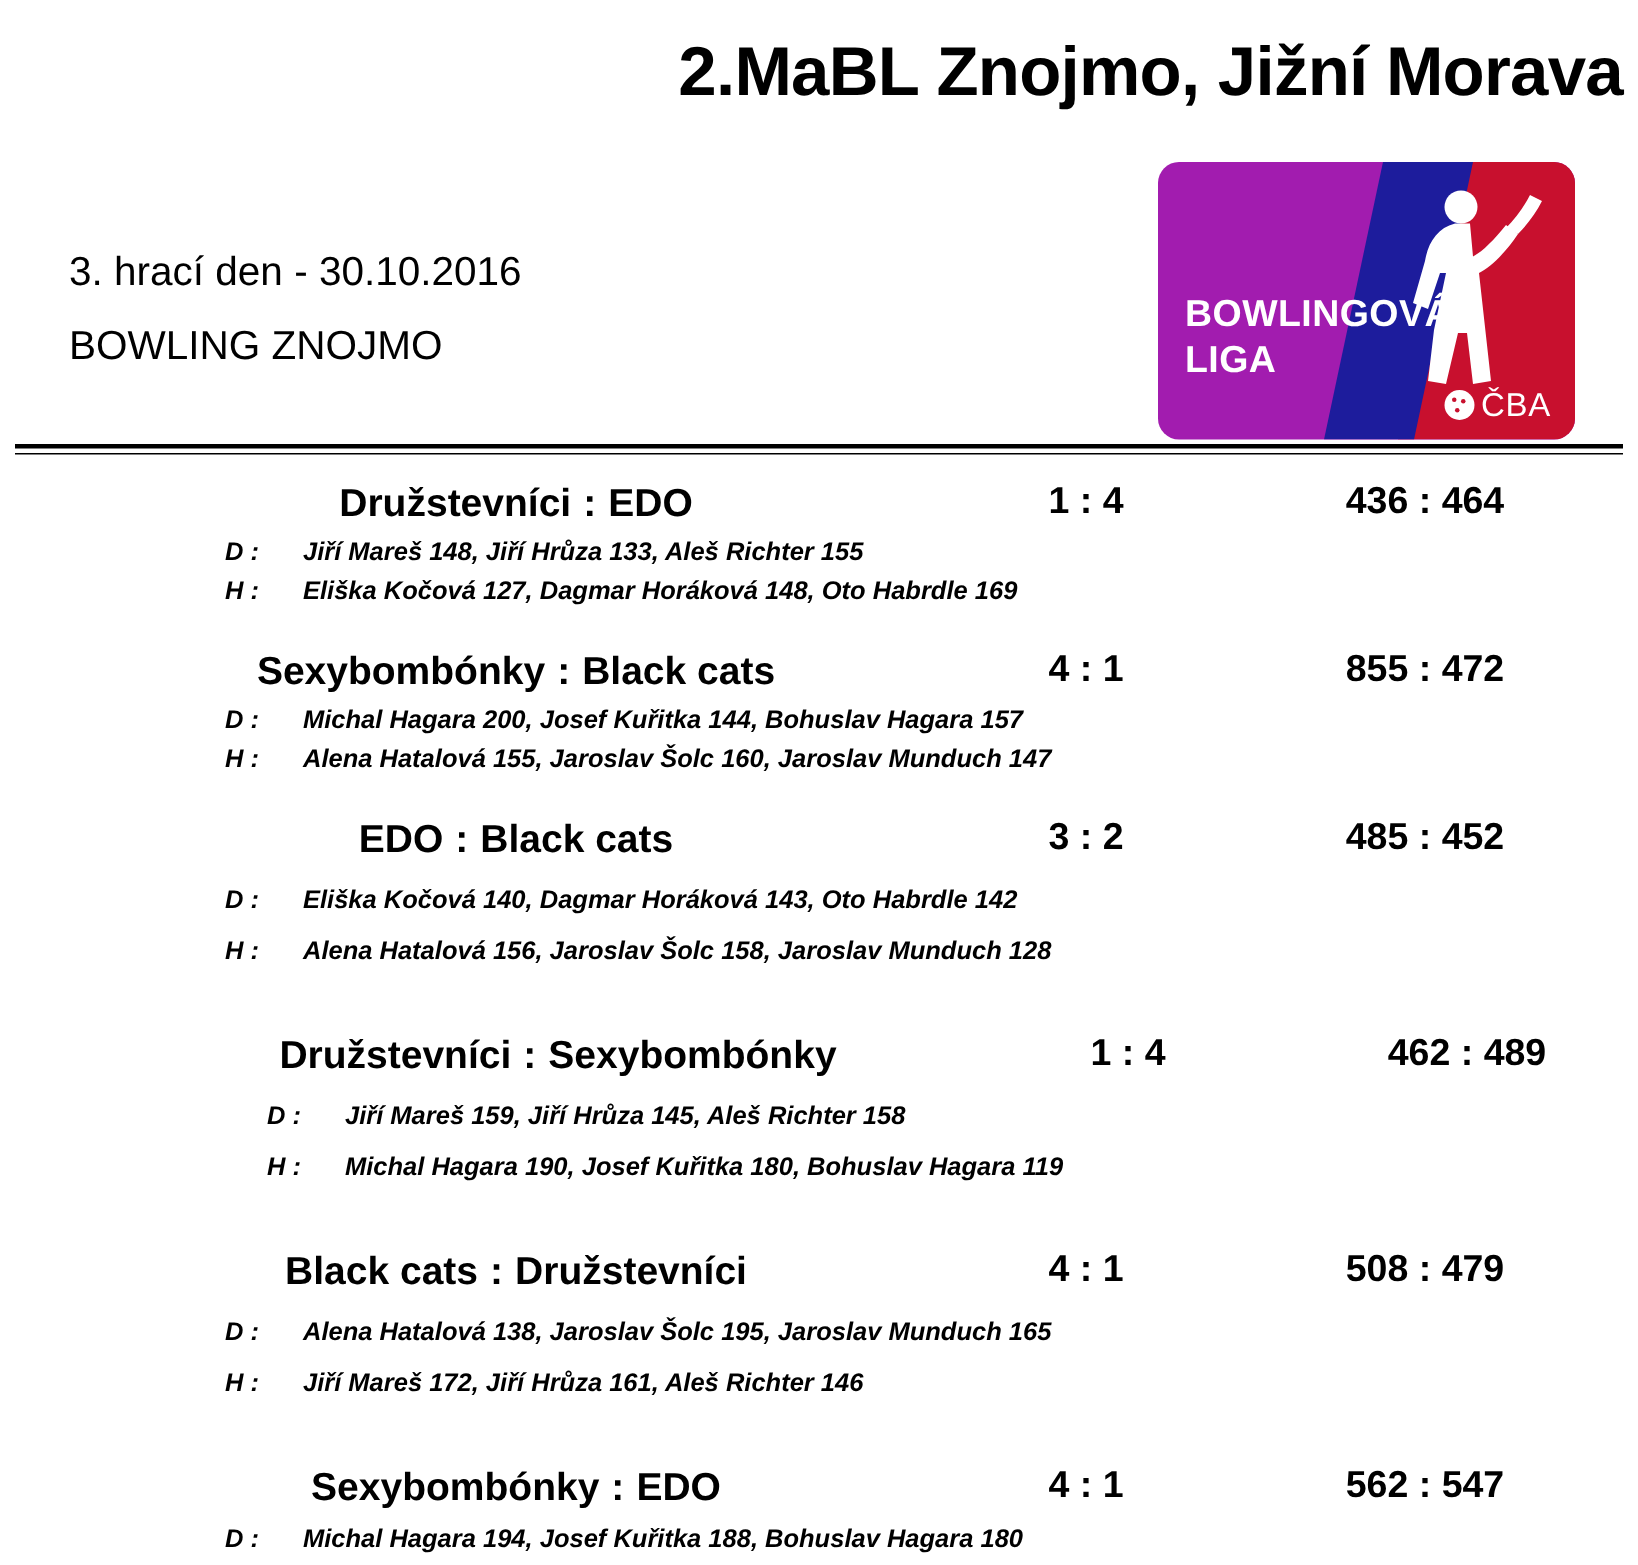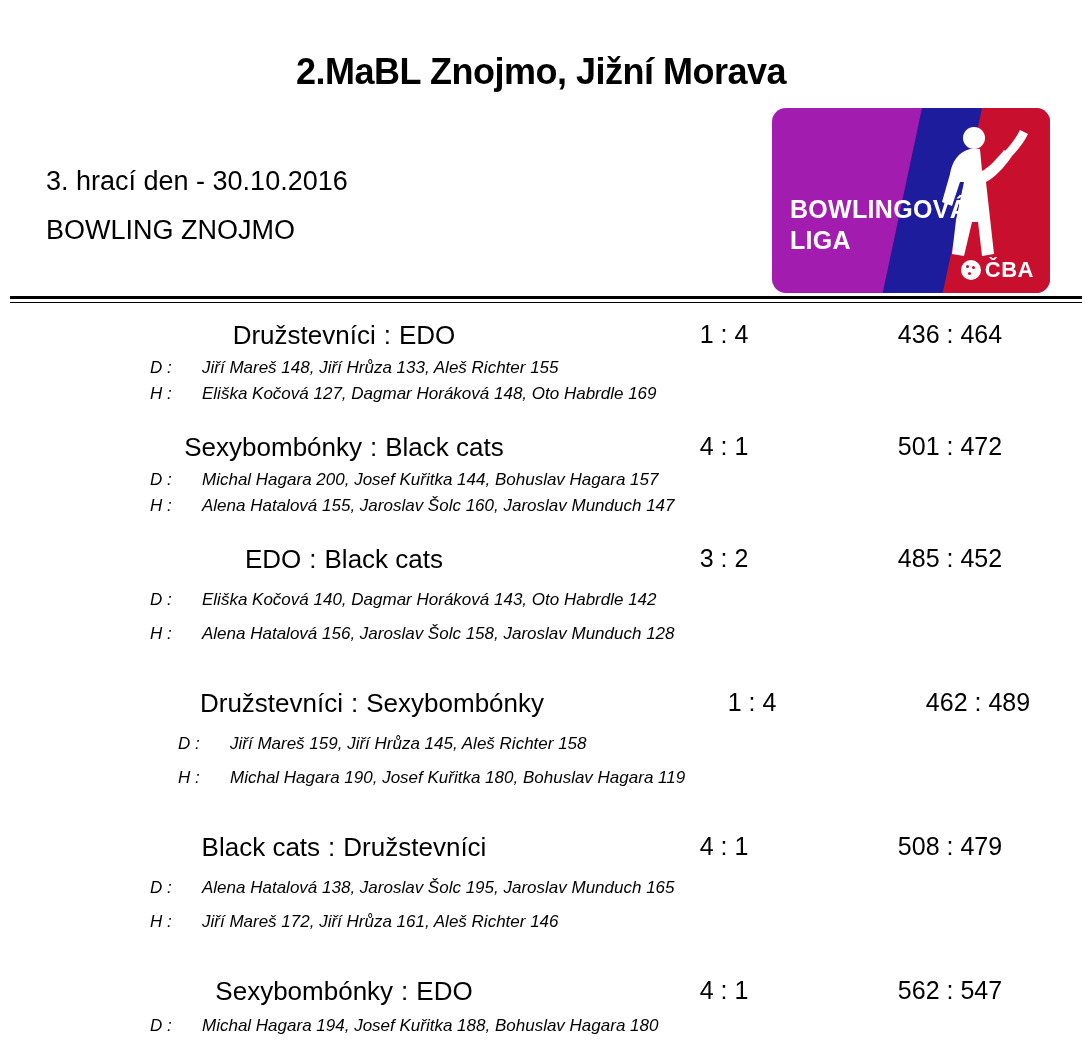--- a/index.html
+++ b/index.html
@@ -14,25 +14,25 @@
     color: #000000;
     position: relative;
     overflow: hidden;
   }
   .page {
     position: relative;
     width: 1092px;
     height: 1043px;
   }
   .title {
-    text-align: center;
-    font-size: 36px;
+    text-align: right;
+    font-size: 46px;
     font-weight: bold;
     letter-spacing: -0.5px;
-    padding-top: 51px;
+    padding-top: 20px;
     padding-right: 10px;
   }
   .meta {
     position: absolute;
     left: 46px;
     top: 168px;
     font-size: 27px;
     line-height: 1.0;
   }
   .meta .line1 { margin-bottom: 22px; }
@@ -103,21 +103,21 @@
     content: "";
     position: absolute;
     left: 5px; top: 5px;
     width: 3px; height: 3px;
     border-radius: 50%;
     background: #c8102e;
     box-shadow: 6px 1px 0 #c8102e, 2px 7px 0 #c8102e;
   }
   .cba-text {
     color: #ffffff;
-    font-weight: bold;
+    font-weight: normal;
     font-size: 22px;
     letter-spacing: 0.5px;
   }
 
   
   .rule-wrap {
     position: absolute;
     left: 10px;
     top: 296px;
     width: 1072px;
@@ -134,20 +134,21 @@
 
   .matches {
     position: absolute;
     left: 0;
     top: 320px;
     width: 1092px;
   }
   .match {
     position: relative;
     width: 1092px;
+    font-weight: bold;
   }
   .match-head {
     position: relative;
     height: 36px;
   }
   .teams {
     position: absolute;
     left: 0;
     width: 688px;
     text-align: center;
@@ -246,21 +247,21 @@
         </div>
       </div>
     </div>
 
     <div class="match" style="margin-bottom:22px;">
       <div class="match-head">
         <div class="teams">
           <span>Sexybombónky</span><span class="sep">:</span><span>Black cats</span>
         </div>
         <div class="setscore">4 : 1</div>
-        <div class="pins">501 : 472</div>
+        <div class="pins">855 : 472</div>
       </div>
       <div class="players">
         <div class="prow">
           <span class="tag">D :</span>
           <span class="names">Michal Hagara 200, Josef Kuřitka 144, Bohuslav Hagara 157</span>
         </div>
         <div class="prow">
           <span class="tag">H :</span>
           <span class="names">Alena Hatalová 155, Jaroslav Šolc 160, Jaroslav Munduch 147</span>
         </div>

